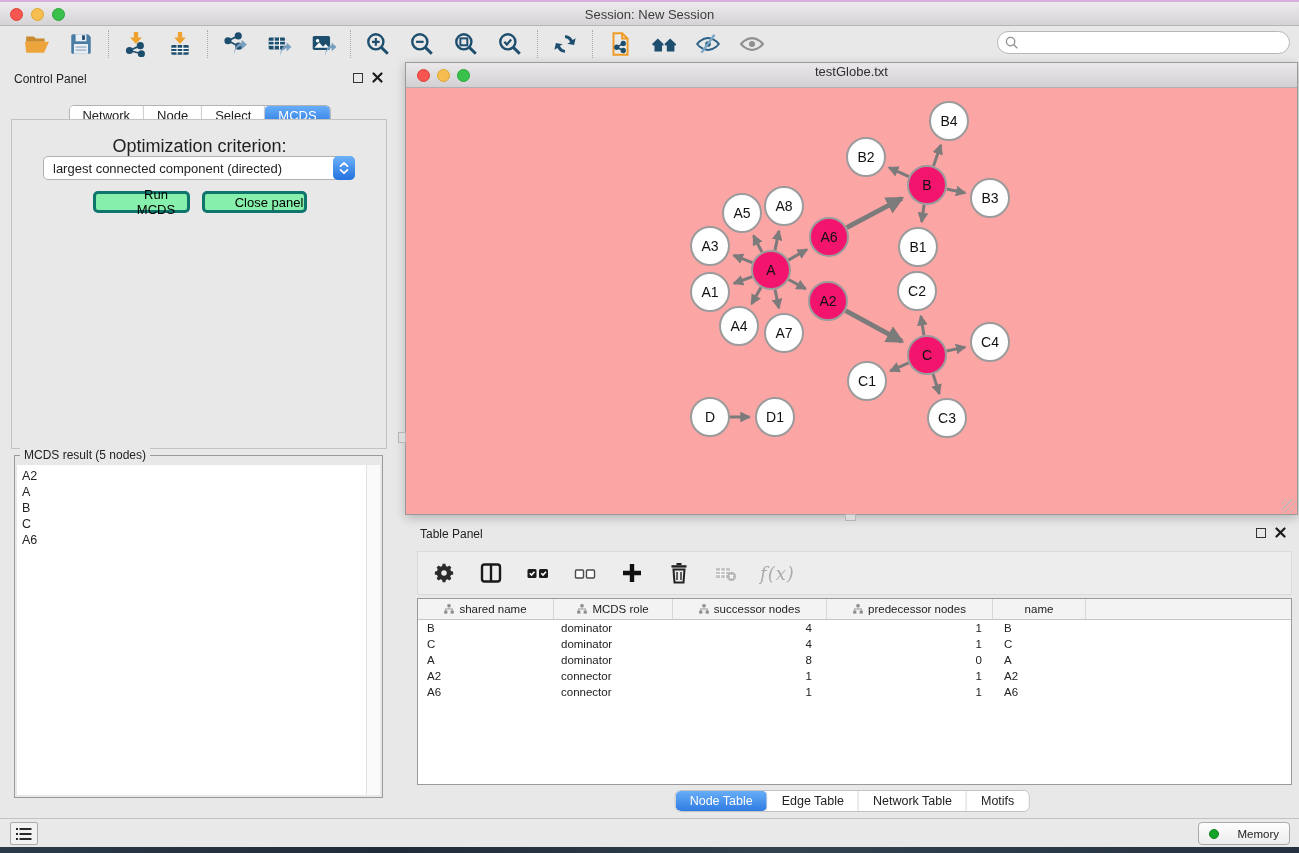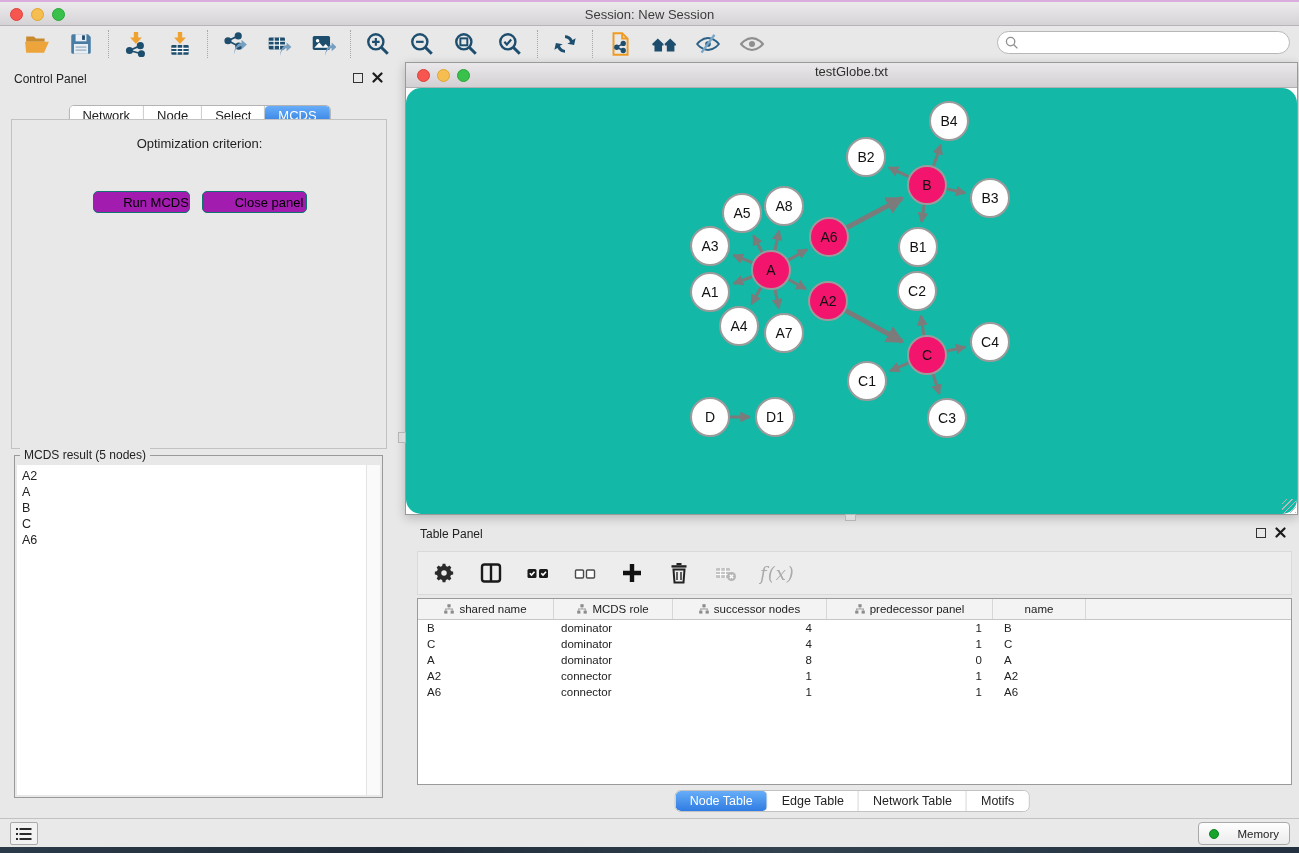--- a/index.html
+++ b/index.html
@@ -57,34 +57,34 @@
   .cp-tab {
     padding:2px 13px; font-size:13px; display:flex; align-items:center;
     border-right:1px solid #c9c9c9; background:#fff; white-space:nowrap;
   }
   .cp-tab:last-child { border-right:none; }
   .cp-tab.active { background:linear-gradient(#67adf8,#2f7ce2); color:#fff; border-radius:4px; }
   .cp-box {
     position:absolute; top:56px; left:3px; width:376px; height:330px;
     border:1px solid #c2c2c2; background:#e8e8e8;
   }
-  .opt-label { position:absolute; top:73px; left:0; right:0; text-align:center; font-size:13px; }
+  .opt-label { position:absolute; top:73px; left:0; right:0; text-align:center; font-size:18px; }
   .dropdown {
     position:absolute; top:93px; left:35px; width:312px; height:24px;
     background:#fff; border:1px solid #b2b2b2; border-radius:5px;
     display:flex; align-items:center; font-size:13px;
   }
   .dropdown .dd-text { padding-left:9px; flex:1; white-space:nowrap; overflow:hidden; }
   .dd-stepper {
     width:22px; height:24px; margin:-1px -1px 0 0; border-radius:5px;
     background:linear-gradient(#6db1f8,#2272e0); display:grid; place-items:center;
   }
   .push-btn {
-    position:absolute; top:128px; height:22px; background:#a21caf;
-    border:1px solid #0f766e; border-radius:5px; font-size:13px;
+    position:absolute; top:128px; height:22px; background:#86efac;
+    border:3px solid #0f766e; border-radius:5px; font-size:13px;
     display:flex; align-items:center; justify-content:center;padding-left:29px;
   }
   .btn-run { left:85px; width:97px; }
   .btn-close { left:194px; width:105px; }
   .mcds-fieldset {
     position:absolute; left:6px; right:8px; top:392px; bottom:5px;
     border:1px solid #9a9a9a;
   }
   .mcds-legend {
     position:absolute; top:-8px; left:5px; background:#e8e8e8; padding:0 4px; font-size:12px;
@@ -98,21 +98,21 @@
   .net-window {
     position:absolute; left:405px; top:62px; width:893px; height:453px;
     background:#fff; border:1px solid #9a9a9a; box-shadow:0 3px 10px rgba(0,0,0,.22);
   }
   .net-titlebar {
     position:relative; height:25px;
     background:linear-gradient(#eae8ea,#d3d0d3); border-bottom:1px solid #b2afb2;
   }
   .net-traffic { position:absolute; left:11px; top:6px; display:flex; gap:7px; }
   .net-title { position:absolute; left:0; right:0; top:1px; text-align:center; font-size:13px; color:#2e2e2e; }
-  .net-canvas { position:absolute; left:0; top:25px; right:0; bottom:0; background:#14b8a6;border-radius:15px; }
+  .net-canvas { position:absolute; left:0; top:25px; right:0; bottom:0; background:#fca5a5; }
   .resize-grip {
     position:absolute; right:1px; bottom:1px; width:14px; height:14px;
     background:repeating-linear-gradient(135deg, transparent 0 3px, #b9b9b9 3px 4px);
   }
   .divider-handle { position:absolute; background:#dcdcdc; border:1px solid #b5b5b5; }
   #dh-v { left:398px; top:432px; width:8px; height:11px; }
   #dh-h { left:845px; top:514px; width:11px; height:7px; }
   
   .table-panel { position:absolute; left:405px; top:520px; width:894px; height:298px; }
   .tp-title { position:absolute; left:15px; top:7px; }
@@ -357,20 +357,28 @@
         </svg>
     </div>
     <div class="cp-tabs" id="cp-tabs">
         <div class="cp-tab">Network</div>
         <div class="cp-tab">Node</div>
         <div class="cp-tab">Select</div>
         <div class="cp-tab active">MCDS</div>
       </div>
     <div class="cp-box"></div>
     <div class="opt-label">Optimization criterion:</div>
+    <div class="dropdown">
+      <span class="dd-text">largest connected component (directed)</span>
+      <span class="dd-stepper">
+        <svg width="10" height="14" viewBox="0 0 10 14">
+            <path d="M1.5 5.2L5 1.8l3.5 3.4M1.5 8.8L5 12.2 8.5 8.8" fill="none" stroke="#fff" stroke-width="1.7" stroke-linecap="round" stroke-linejoin="round"></path>
+          </svg>
+      </span>
+    </div>
     <button class="push-btn btn-run">Run MCDS</button>
     <button class="push-btn btn-close">Close panel</button>
     <div class="mcds-fieldset">
       <span class="mcds-legend">MCDS result (5 nodes)</span>
       <div class="mcds-list-area">
         <div class="mcds-items" id="mcds-items">
             <div>A2</div>
             <div>A</div>
             <div>B</div>
             <div>C</div>
@@ -578,21 +586,21 @@
               <g fill="#8c8c8c">
                 <rect x="3.4" y="0.2" width="3.2" height="3"></rect>
                 <rect x="0.2" y="6.6" width="3.2" height="3"></rect>
                 <rect x="6.6" y="6.6" width="3.2" height="3"></rect>
                 <path d="M4.6 3.2h.8v1.6h-.8z"></path>
                 <rect x="1.4" y="4.6" width="7.2" height=".8"></rect>
                 <rect x="1.4" y="4.6" width=".8" height="2"></rect>
                 <rect x="7.8" y="4.6" width=".8" height="2"></rect>
               </g>
             </svg>
-            <span>predecessor panel</span>
+            <span>predecessor nodes</span>
           </div>
         <div class="th c4">
             <span>name</span>
           </div>
       </div>
       <div id="table-body">
           <div class="trow">
             <div class="td c0">B</div>
             <div class="td c1">dominator</div>
             <div class="td c2">4</div>

